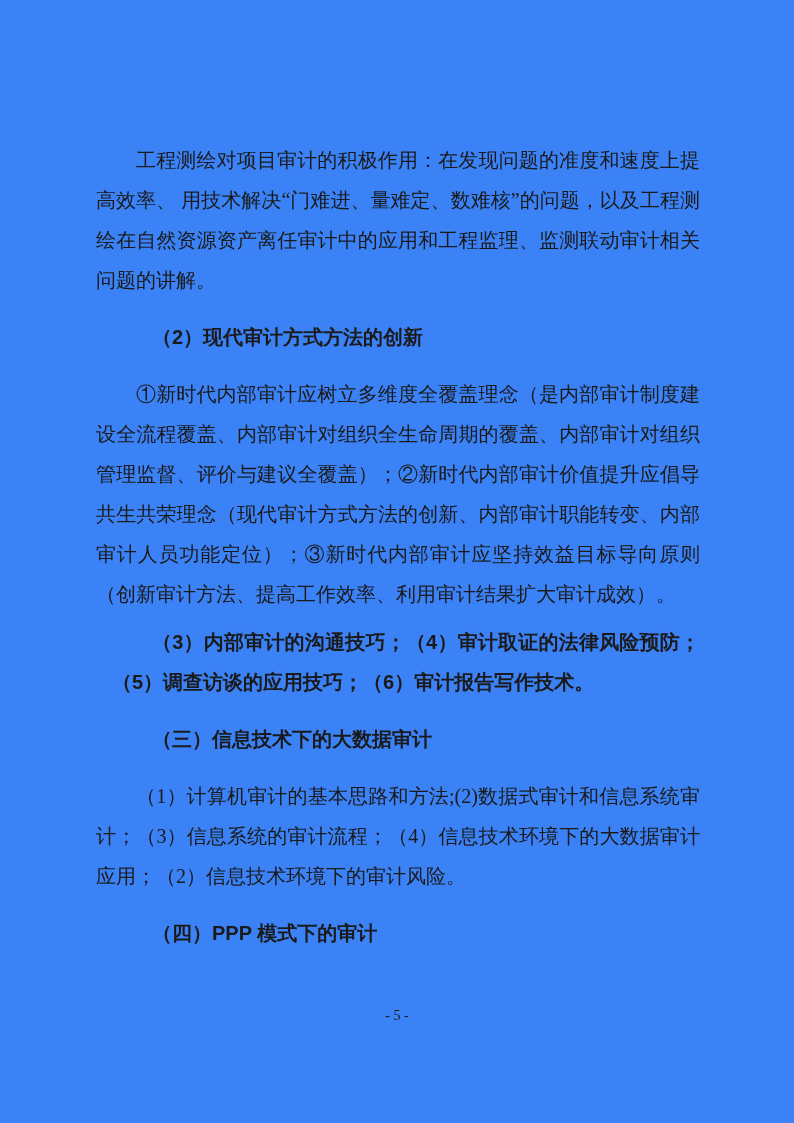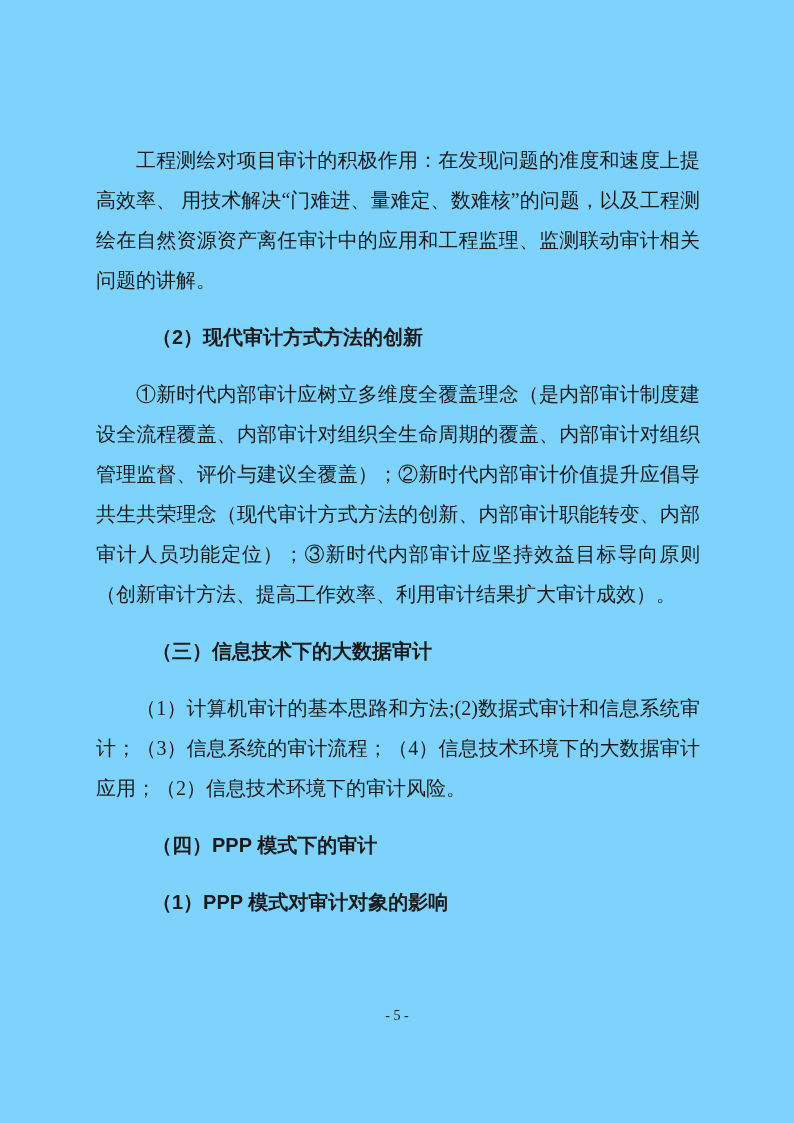--- a/index.html
+++ b/index.html
@@ -5,21 +5,21 @@
   html, body {
     margin: 0;
     padding: 0;
     background: #ffffff;
   }
   .page {
     position: relative;
     width: 794px;
     height: 1123px;
     margin: 0 auto;
-    background: #7dd3fc;
+    background: #3b82f6;
     box-sizing: border-box;
     padding: 140px 94px 0 96px;
     color: #1a1a1a;
     font-family: "Liberation Serif", "DejaVu Serif", serif;
     overflow: hidden;
   }
   .para {
     margin: 0;
     font-size: 20px;
     line-height: 40px;
@@ -51,24 +51,24 @@
 <body>
 
 <div class="page">
 
   <p class="para">工程测绘对项目审计的积极作用：在发现问题的准度和速度上提高效率、 用技术解决“门难进、量难定、数难核”的问题，以及工程测绘在自然资源资产离任审计中的应用和工程监理、监测联动审计相关问题的讲解。</p>
 
   <p class="para heading sp">（2）现代审计方式方法的创新</p>
 
   <p class="para sp">①新时代内部审计应树立多维度全覆盖理念（是内部审计制度建设全流程覆盖、内部审计对组织全生命周期的覆盖、内部审计对组织管理监督、评价与建议全覆盖）；②新时代内部审计价值提升应倡导共生共荣理念（现代审计方式方法的创新、内部审计职能转变、内部审计人员功能定位）；③新时代内部审计应坚持效益目标导向原则（创新审计方法、提高工作效率、利用审计结果扩大审计成效）。</p>
 
+  <p class="para bold sp-sm">（3）内部审计的沟通技巧；（4）审计取证的法律风险预防；（5）调查访谈的应用技巧；（6）审计报告写作技术。</p>
 
   <p class="para heading sp">（三）信息技术下的大数据审计</p>
 
   <p class="para sp">（1）计算机审计的基本思路和方法;(2)数据式审计和信息系统审计；（3）信息系统的审计流程；（4）信息技术环境下的大数据审计应用；（2）信息技术环境下的审计风险。</p>
 
   <p class="para heading sp">（四）PPP 模式下的审计</p>
 
-  <p class="para heading sp">（1）PPP 模式对审计对象的影响</p>
 
   <div class="footer">- 5 -</div>
 
 </div>
 
 </body></html>

